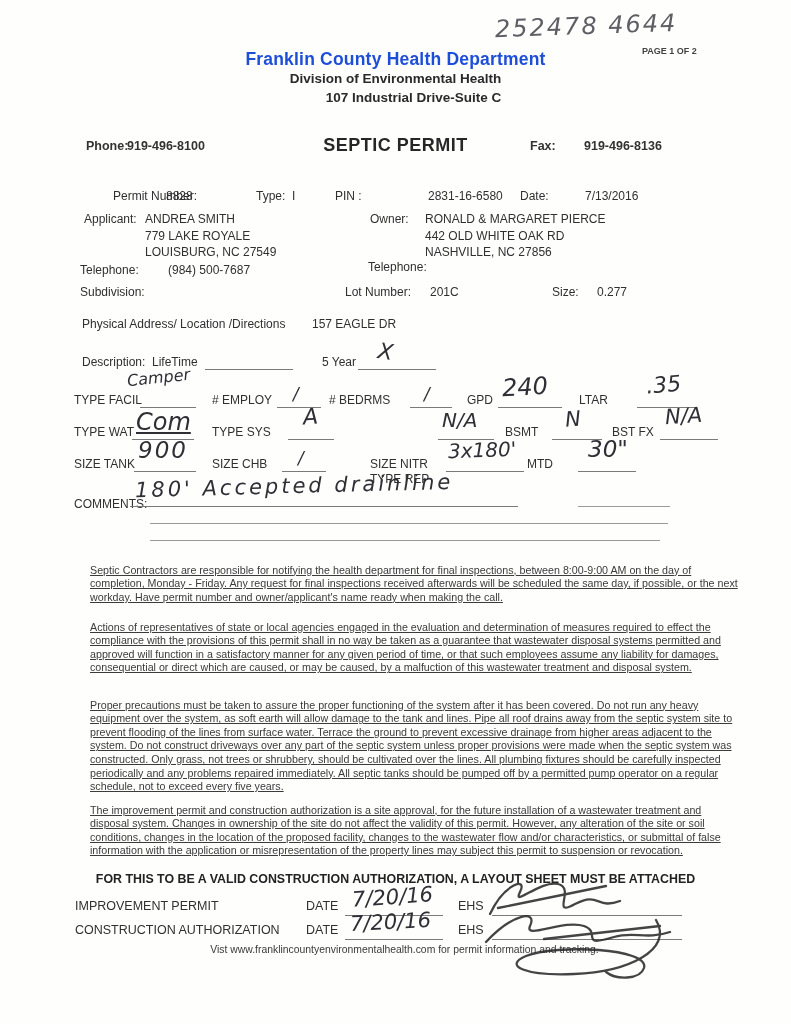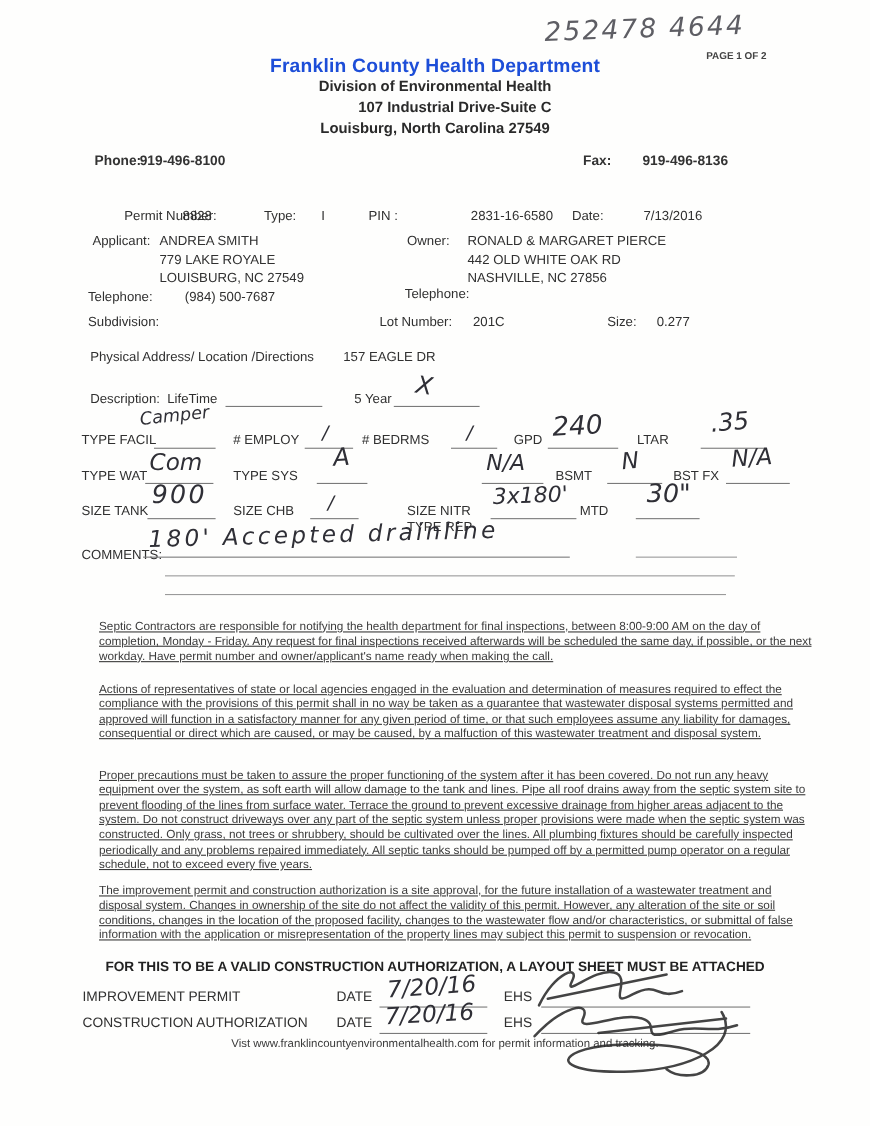--- a/index.html
+++ b/index.html
@@ -33,30 +33,30 @@
 <body>
 
 <div class="page">
 
   <span class="hw" style="left:495px; top:12px; font-size:24px; letter-spacing:2px; color:#5e5e64; transform:rotate(-2deg);">252478 4644</span>
   <span class="abs b small" style="left:642px; top:46px; color:#444;">PAGE 1 OF 2</span>
 
   <div class="center hdr1" style="top:49px;">Franklin County Health Department</div>
   <div class="center hdr2" style="top:71px;">Division of Environmental Health</div>
   <div class="center hdr2" style="top:90px;padding-left:36px;">107 Industrial Drive-Suite C</div>
-  <div class="center hdr2" style="top:109px;">Louisburg, North Carolina 27549</div>
 
   <span class="abs b" style="left:86px; top:139px; font-size:12.5px;">Phone:</span>
   <span class="abs b" style="left:127px; top:139px; font-size:12.5px;">919-496-8100</span>
+  <div class="center title" style="top:135px;">SEPTIC PERMIT</div>
   <span class="abs b" style="left:530px; top:139px; font-size:12.5px;">Fax:</span>
   <span class="abs b" style="left:584px; top:139px; font-size:12.5px;">919-496-8136</span>
 
   <span class="abs t" style="left:80px; top:189px;margin-left:33px;">Permit Number:</span>
   <span class="abs t" style="left:166px; top:189px;">8828</span>
-  <span class="abs t" style="left:240px; top:189px;">Type:</span>
+  <span class="abs t" style="left:256px; top:189px;">Type:</span>
   <span class="abs t" style="left:292px; top:189px;">I</span>
   <span class="abs t" style="left:335px; top:189px;">PIN :</span>
   <span class="abs t" style="left:428px; top:189px;">2831-16-6580</span>
   <span class="abs t" style="left:520px; top:189px;">Date:</span>
   <span class="abs t" style="left:585px; top:189px;">7/13/2016</span>
 
   <span class="abs t" style="left:84px;  top:212px;">Applicant:</span>
   <span class="abs t" style="left:145px; top:212px;">ANDREA SMITH</span>
   <span class="abs t" style="left:145px; top:229px;">779 LAKE ROYALE</span>
   <span class="abs t" style="left:145px; top:245px;">LOUISBURG, NC 27549</span>
@@ -98,21 +98,21 @@
   <span class="hw" style="left:424px; top:384px; font-size:17px;">/</span>
   <span class="abs t" style="left:467px; top:393px;">GPD</span>
   <div class="line" style="left:498px; top:407px; width:64px;"></div>
   <span class="hw" style="left:502px; top:373px; font-size:24px; transform:rotate(-3deg);">240</span>
   <span class="abs t" style="left:579px; top:393px;">LTAR</span>
   <div class="line" style="left:637px; top:407px; width:58px;"></div>
   <span class="hw" style="left:646px; top:372px; font-size:22px; transform:rotate(-5deg);">.35</span>
 
   <span class="abs t" style="left:74px;  top:425px;">TYPE WAT</span>
   <div class="line" style="left:132px; top:439px; width:62px;"></div>
-  <span class="hw" style="left:136px; top:408px; font-size:21px;">Com</span>
+  <span class="hw" style="left:136px; top:408px; font-size:24px;text-decoration:underline;">Com</span>
   <span class="abs t" style="left:212px; top:425px;">TYPE SYS</span>
   <div class="line" style="left:288px; top:439px; width:46px;"></div>
   <span class="hw" style="left:303px; top:404px; font-size:22px; transform:rotate(-4deg);">A</span>
   <span class="abs t" style="left:370px; top:425px;margin-top:47px;">TYPE REP</span>
   <div class="line" style="left:438px; top:439px; width:56px;"></div>
   <span class="hw" style="left:442px; top:408px; font-size:20px;">N/A</span>
   <span class="abs t" style="left:505px; top:425px;">BSMT</span>
   <div class="line" style="left:552px; top:439px; width:50px;"></div>
   <span class="hw" style="left:565px; top:407px; font-size:21px; transform:rotate(-5deg);">N</span>
   <span class="abs t" style="left:612px; top:425px;">BST FX</span>

